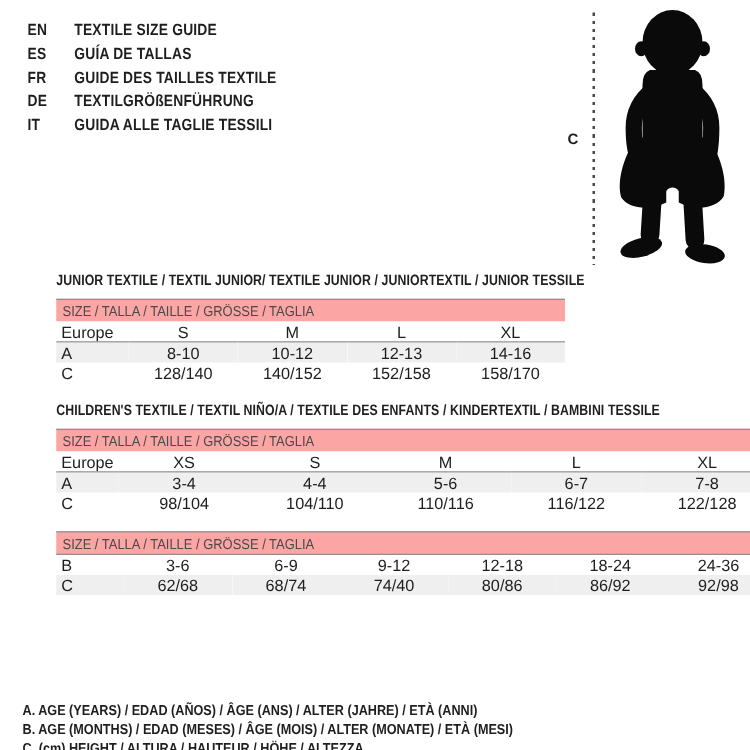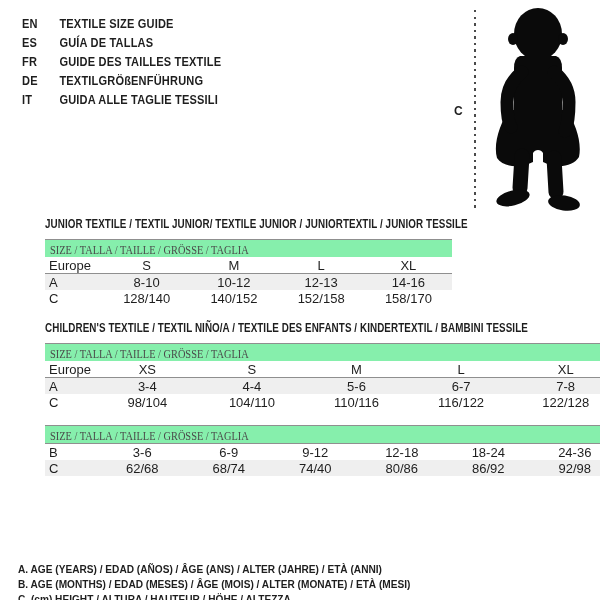--- a/index.html
+++ b/index.html
@@ -16,22 +16,22 @@
   .figure{position:absolute;left:448px;top:6px;width:150px;height:212px;}
   .dotted-line{position:absolute;left:26px;top:4px;width:2px;height:202px;
     background:repeating-linear-gradient(to bottom,#4a4a4a 0 2.5px,transparent 2.5px 6.5px);}
   .figure-label{position:absolute;left:6px;top:98px;font-size:12px;font-weight:700;}
   .baby-svg{position:absolute;left:32px;top:0;}
   
   .sec{position:absolute;left:18px;margin-left:27px;}
   .sec-title{font-size:12px;font-weight:700;line-height:14px;white-space:nowrap;
     transform:scaleX(0.82);transform-origin:left center;letter-spacing:0.1px;}
   .sec-titles{margin-bottom:8px;}
-  .size-bar{height:17px;line-height:17px;background:#86efac;border-top:1px solid #8f8f8f;
-    padding-left:5px;overflow:hidden;font-family:Liberation Serif, serif;}
+  .size-bar{height:17px;line-height:17px;background:#fca5a5;border-top:1px solid #8f8f8f;
+    padding-left:5px;overflow:hidden;}
   .size-bar span{display:inline-block;font-size:11.5px;color:#4a4a4a;white-space:nowrap;
     transform:scaleX(0.9);transform-origin:left center;}
   .sec table{width:100%;border-collapse:collapse;table-layout:fixed;}
   .sec td{height:16px;padding:0;text-align:center;font-size:13px;color:#1e1e1e;
     white-space:nowrap;overflow:hidden;}
   .sec td:first-child{text-align:left;padding-left:4px;}
   .t1 td:first-child{width:54px;}
   .t2 td:first-child{width:46px;}
   .t3 td:first-child{width:50px;}
   .sec tr:nth-child(even) td{background:#efefef;}

